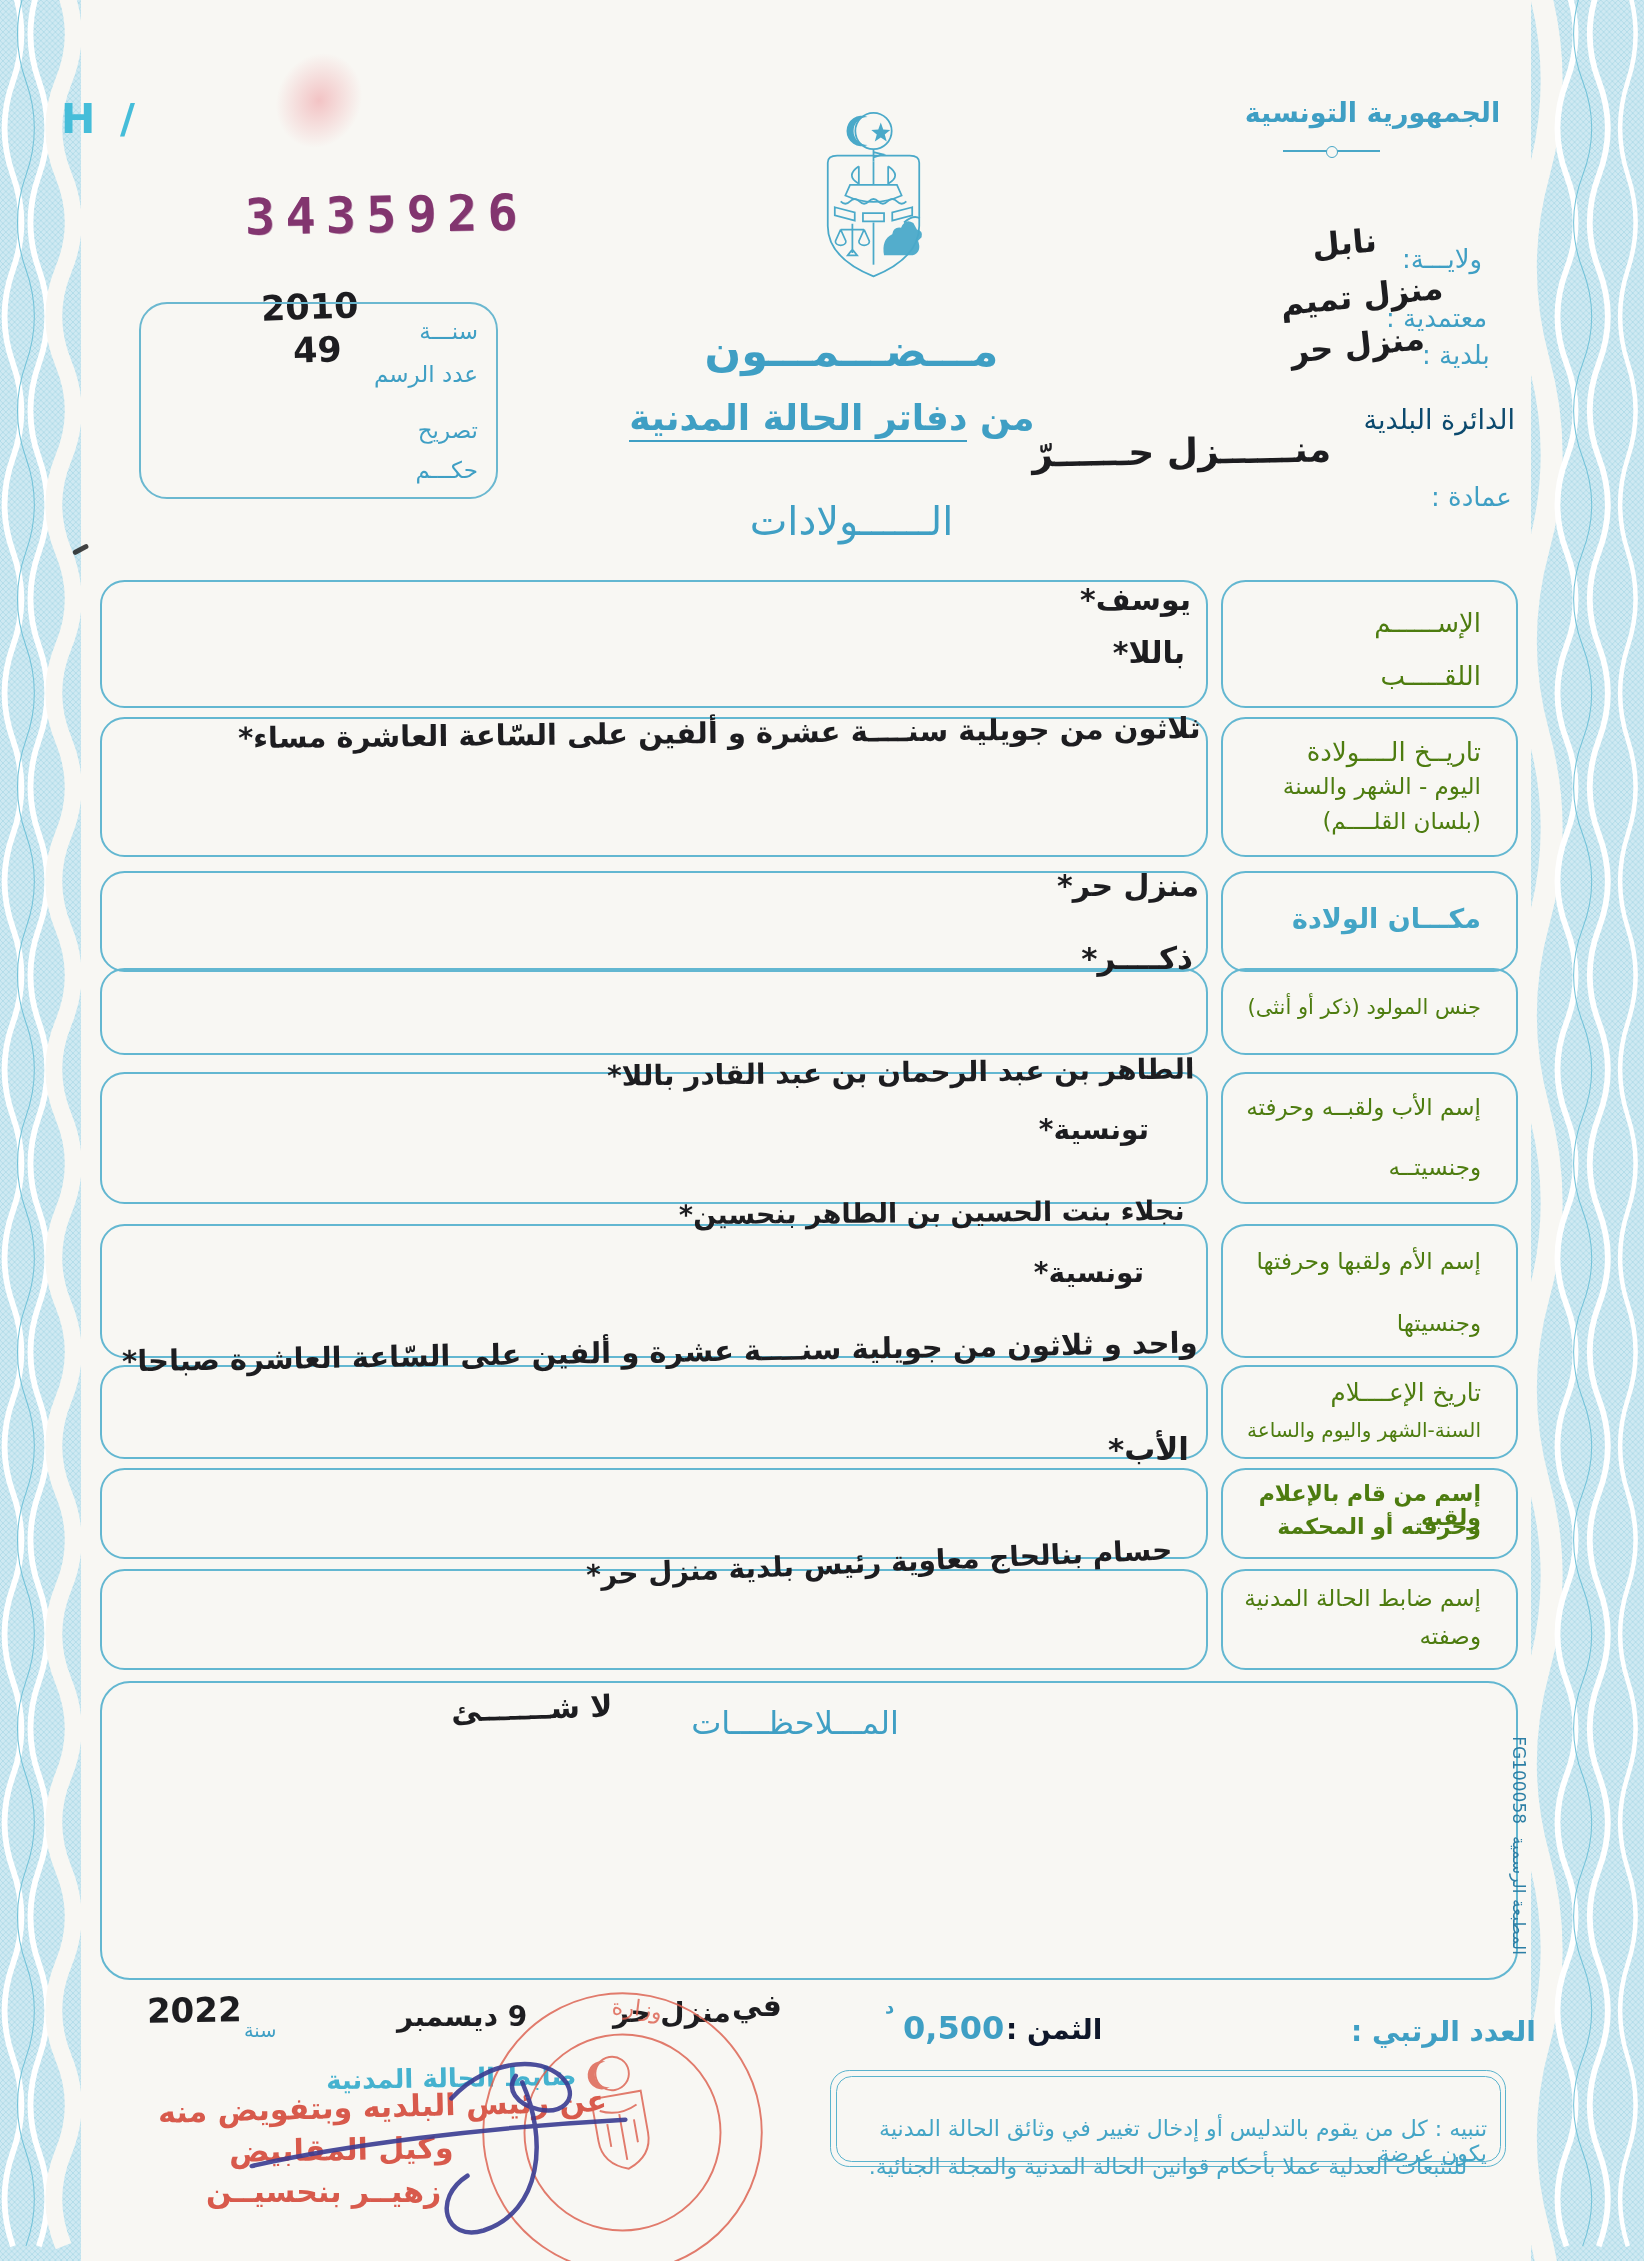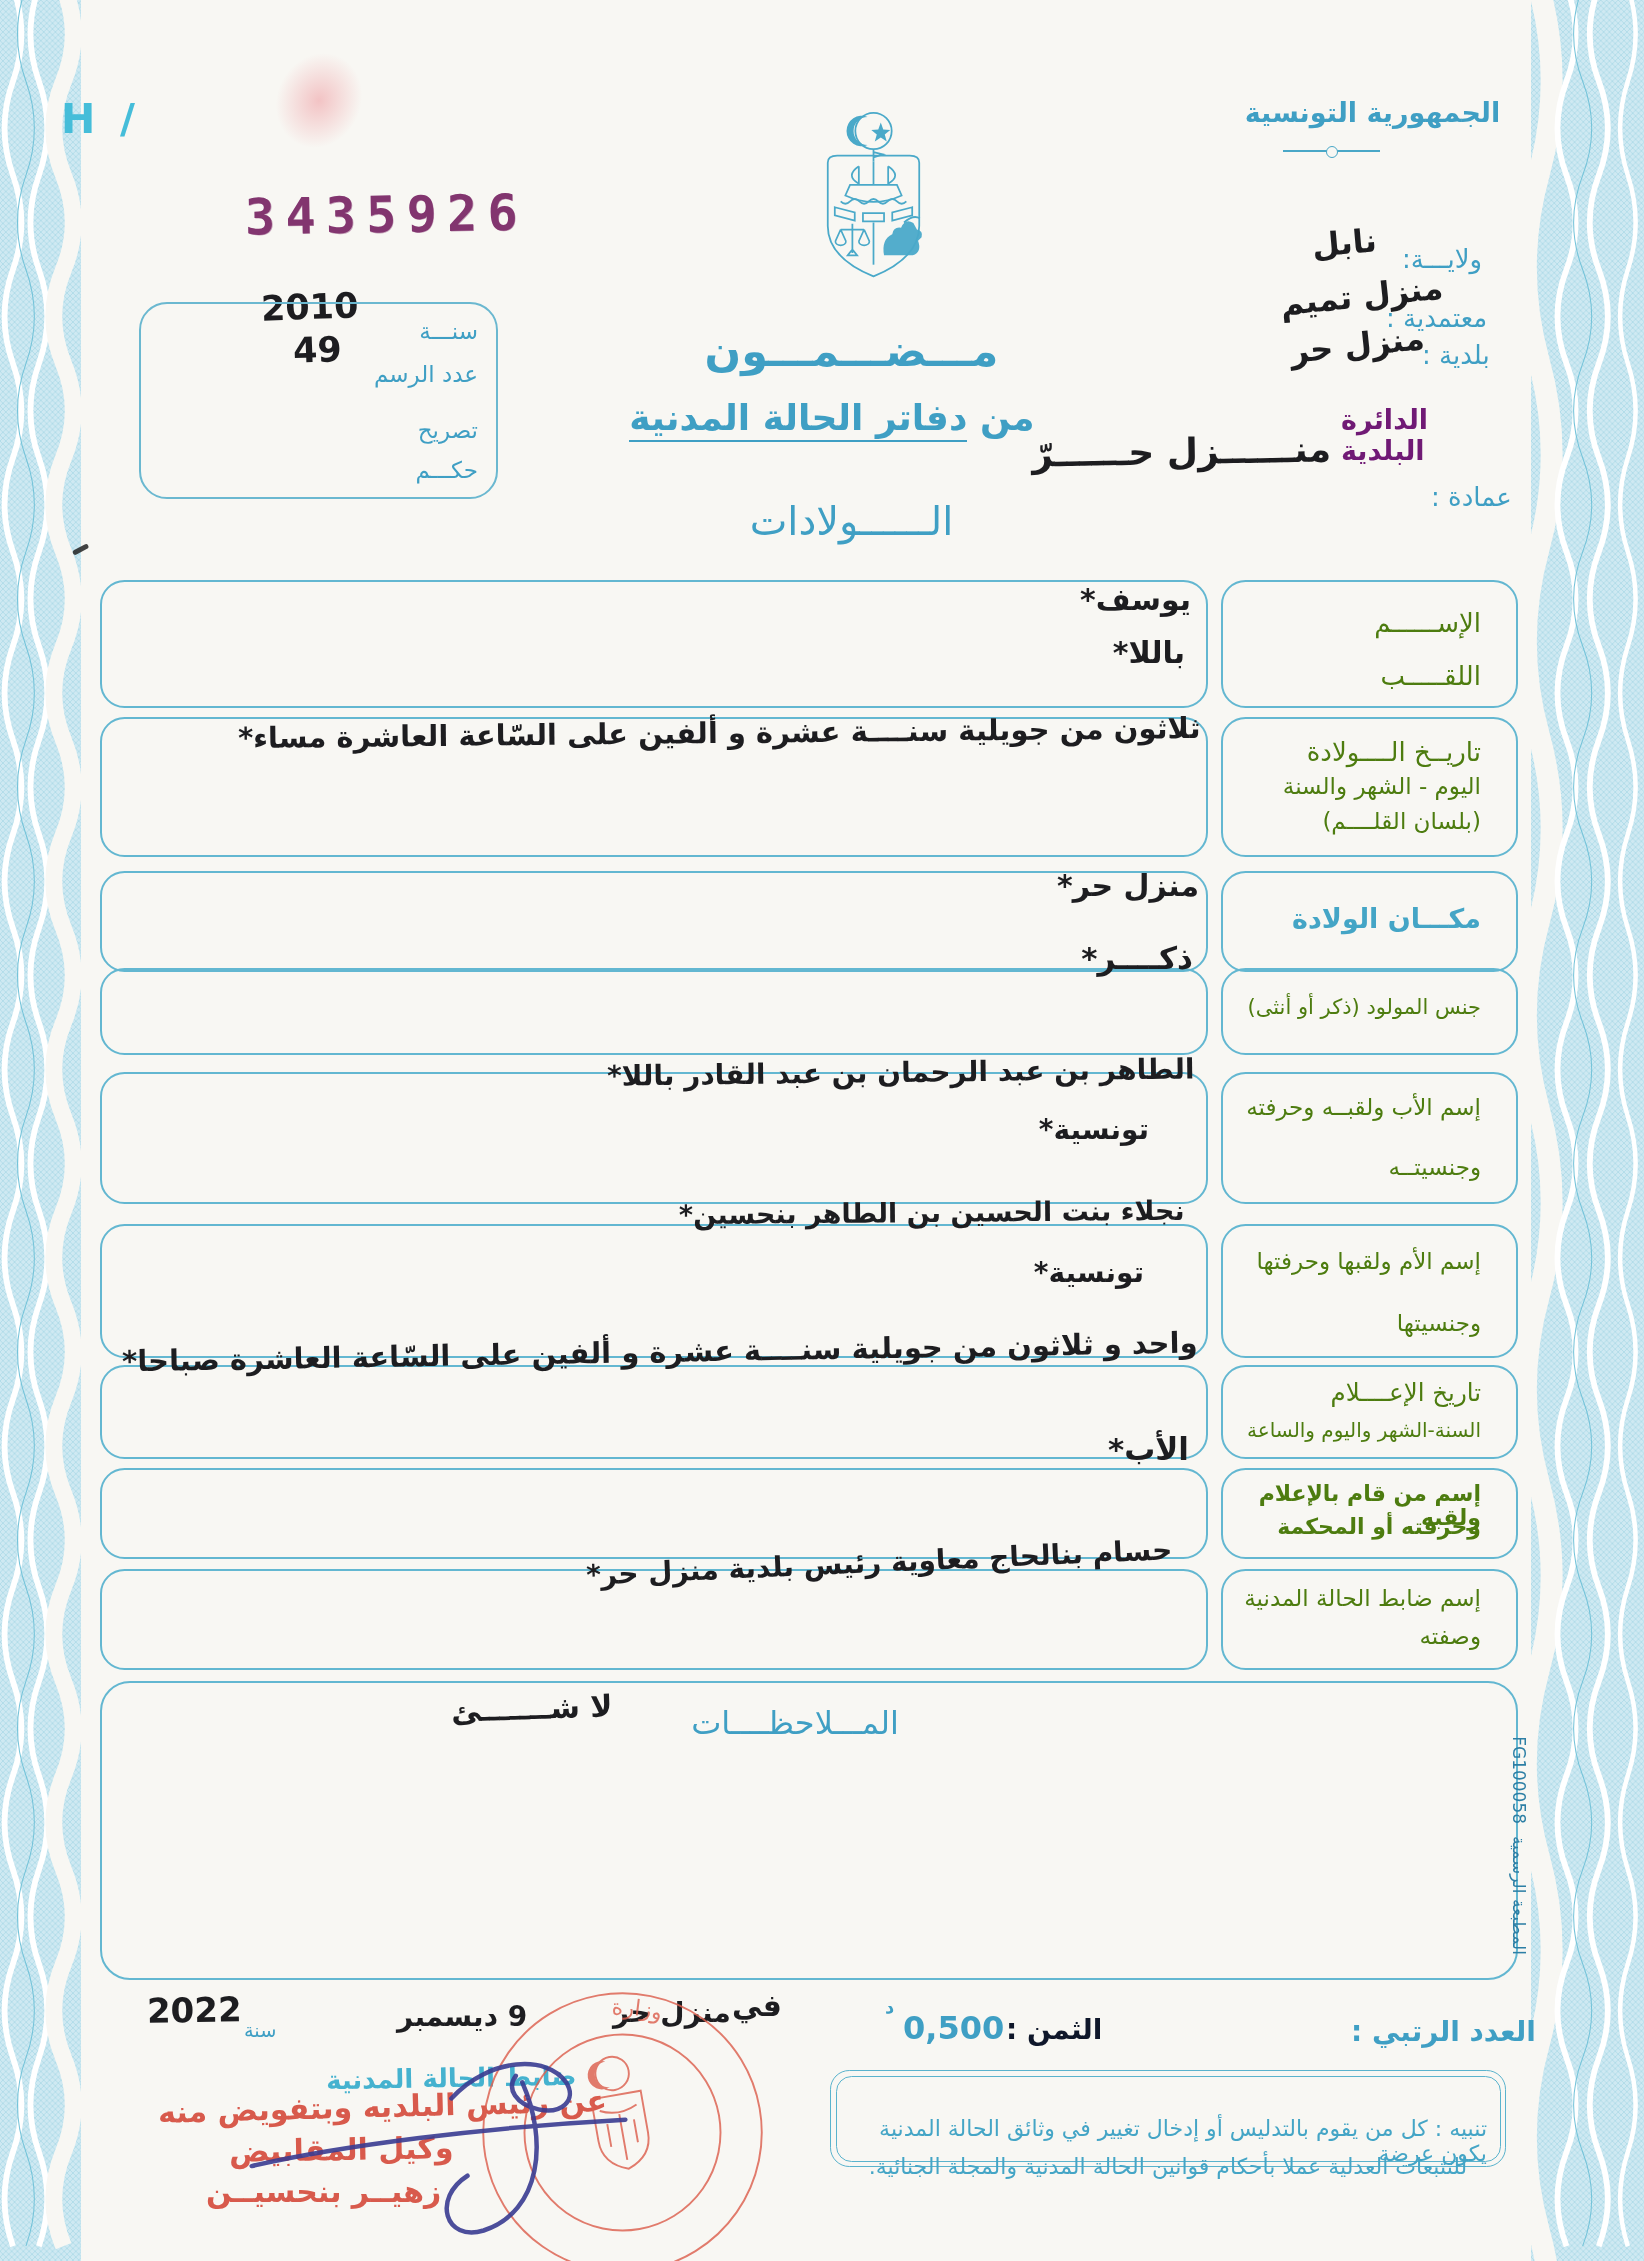--- a/index.html
+++ b/index.html
@@ -113,21 +113,21 @@
 
   <div class="abs teal" style="left:1402px;top:244px;width:110px;font-size:26px;text-align:left">ولايـــة:</div>
   <div class="abs val" style="left:1312px;top:224px;font-size:32px;transform:rotate(-5deg)">نابل</div>
 
   <div class="abs teal" style="left:1386px;top:303px;width:126px;font-size:26px;text-align:left">معتمدية :</div>
   <div class="abs val" style="left:1280px;top:277px;font-size:32px;transform:rotate(-6deg)">منزل تميم</div>
 
   <div class="abs teal" style="left:1422px;top:340px;width:90px;font-size:26px;text-align:left">بلدية :</div>
   <div class="abs val" style="left:1290px;top:326px;font-size:32px;transform:rotate(-6deg)">منزل حر</div>
 
-  <div class="abs teal" style="left:1341px;top:404px;width:174px;font-size:27px;font-weight:700;color:#701a75;text-align:left">الدائرة البلدية</div>
+  <div class="abs teal" style="left:1341px;top:404px;width:174px;font-size:27px;font-weight:400;color:#0c4a6e;text-align:right">الدائرة البلدية</div>
   <div class="abs val" style="left:1032px;top:431px;font-size:36px;transform:rotate(-1deg)">منــــــزل حــــــرّ</div>
 
   <div class="abs teal" style="left:1431px;top:482px;width:81px;font-size:26px;text-align:left">عمادة :</div>
 
   <div class="vbox" id="r1v"></div>
   <div class="vbox" id="r2v"></div>
   <div class="vbox" id="r3v"></div>
   <div class="vbox" id="r4v"></div>
   <div class="vbox" id="r5v"></div>
   <div class="vbox" id="r6v"></div>

